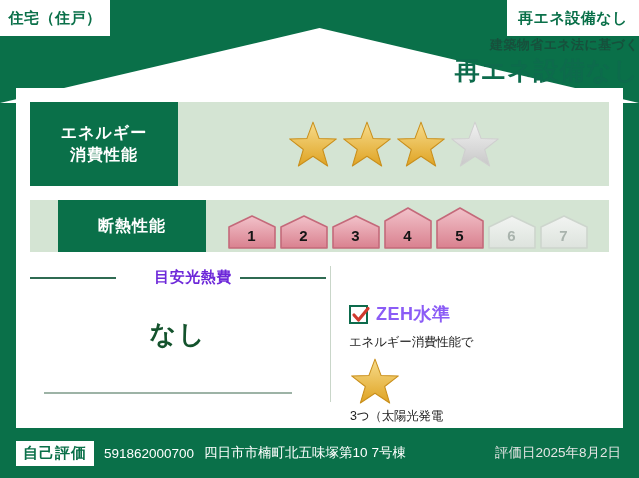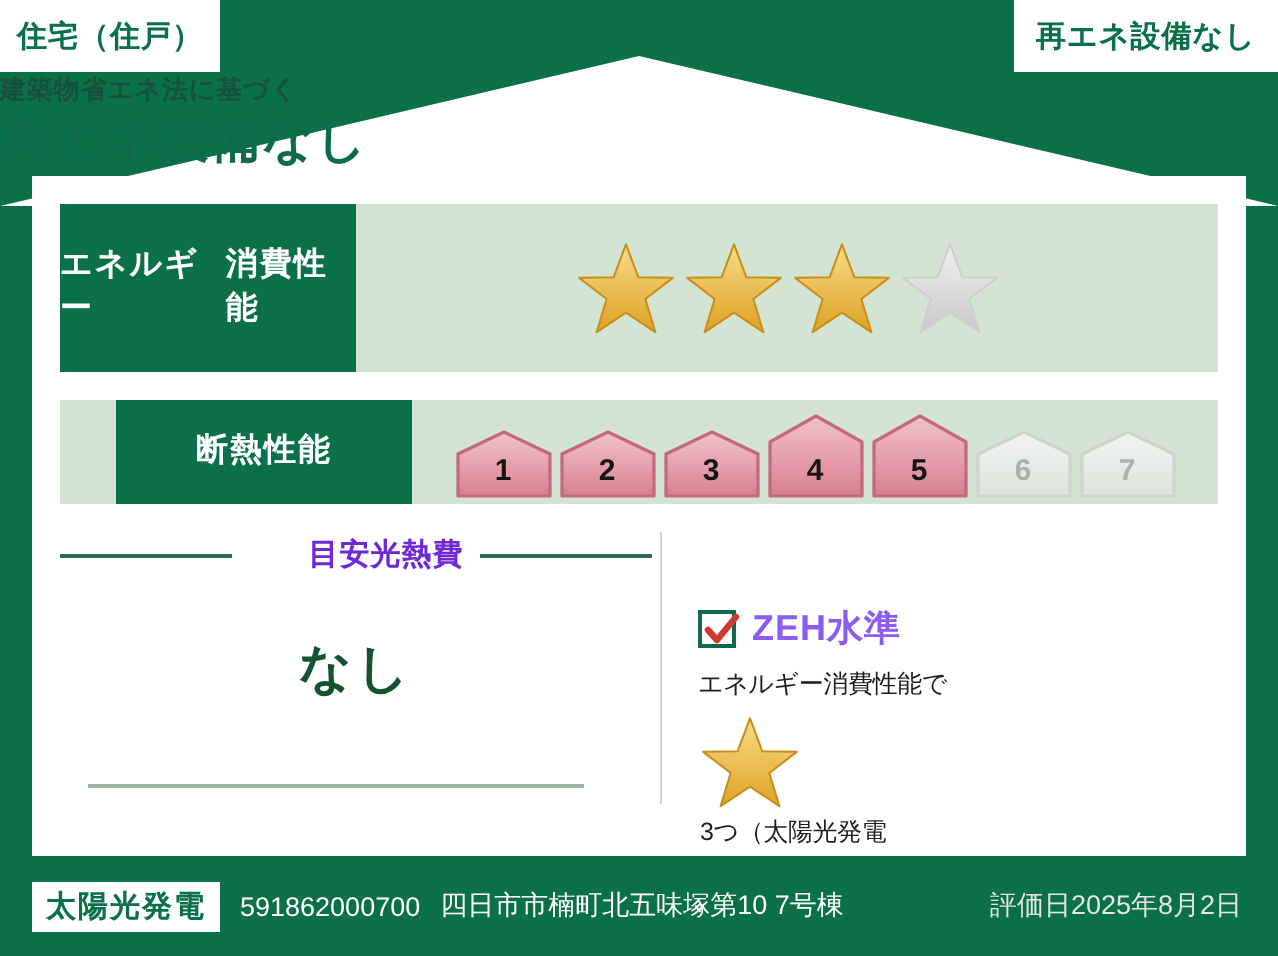--- a/index.html
+++ b/index.html
@@ -35,21 +35,21 @@
     left: 0; top: 28px;
     width: 639px; height: 75px;
     background: #ffffff;
     clip-path: polygon(0% 100%, 50% 0%, 100% 100%, 100% 100%, 0% 100%);
     z-index: 2;
   }
   #roof-titles {
     position: absolute;
     left: 0; top: 38px;
     width: 639px;
-    text-align: left;
+    text-align: right;
     z-index: 5;
     pointer-events: none;
   }
   #subtitle {
     font-size: 13px; font-weight: bold; color: #17503c;
     letter-spacing: .4px;
     line-height: 1.1;
   }
   #title {
     font-size: 25px; font-weight: bold; color: #0d6b4c;
@@ -78,21 +78,21 @@
   #row-insul  { margin-top: 14px; height: 52px; padding-left: 28px; }
 
   .metric-name {
     width: 148px;
     background: #0a7049;
     color: #ffffff;
     font-weight: bold;
     font-size: 16px;
     letter-spacing: 1px;
     display: flex;
-    flex-direction: row;
+    flex-direction: column;
     align-items: center;
     justify-content: center;
     line-height: 1.35;
     flex: none;
   }
   .metric-value {
     flex: 1;
     display: flex;
     align-items: center;
     justify-content: center;
@@ -437,19 +437,19 @@
                     <polygon points="1,14 1,5 10,1 19,5 19,14" fill="url(#hg200a)" stroke="#c4697a" stroke-width="1.6" stroke-linejoin="round"></polygon>
                   </svg><span style="position: absolute; left: 0px; right: 0px; bottom: 0px; text-align: center; font-size: 9px; font-weight: bold; color: rgb(21, 21, 21); line-height: 1;">5</span></span></span><span>を達成</span>
           </div>
         </div>
       </div>
 
     </div>
   </div>
 
   <div id="footer">
-    <span id="self-eval-badge">太陽光発電</span>
+    <span id="self-eval-badge">自己評価</span>
     <span id="footer-id">591862000700</span>
     <span id="footer-address">四日市市楠町北五味塚第10 7号棟</span>
     <span id="footer-date">評価日2025年8月2日</span>
   </div>
 
 </div>
 
 </body></html>

